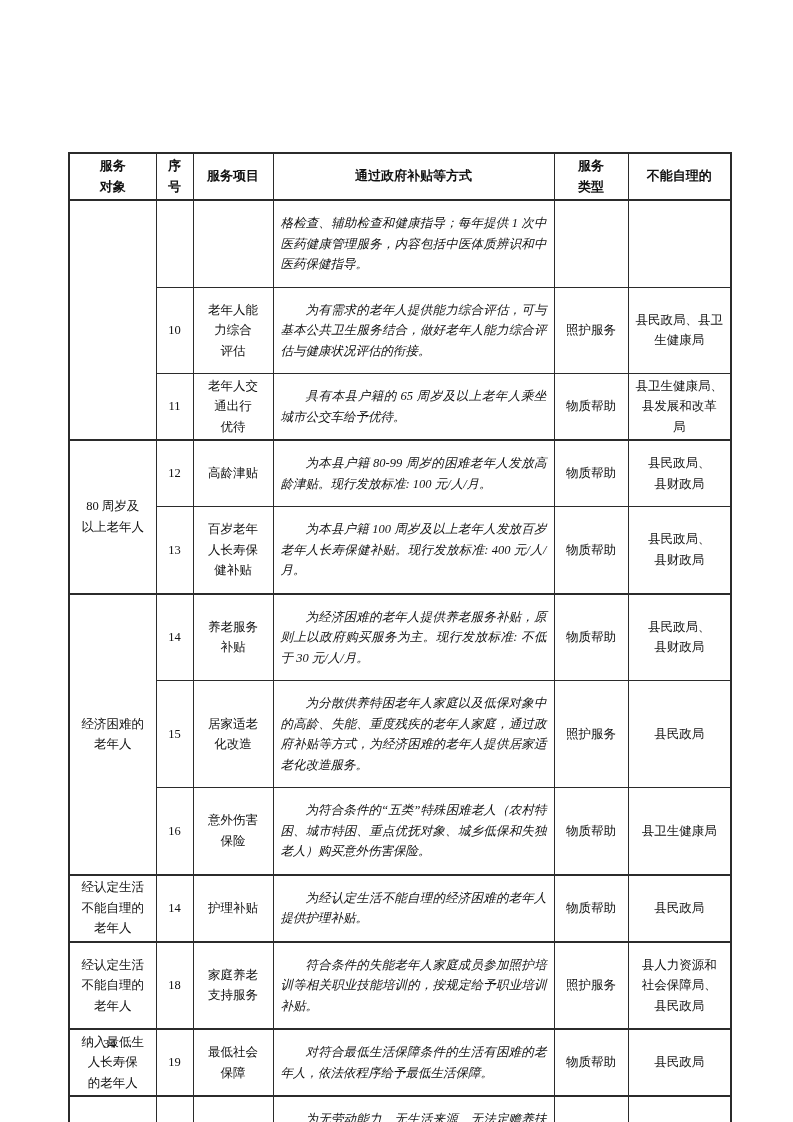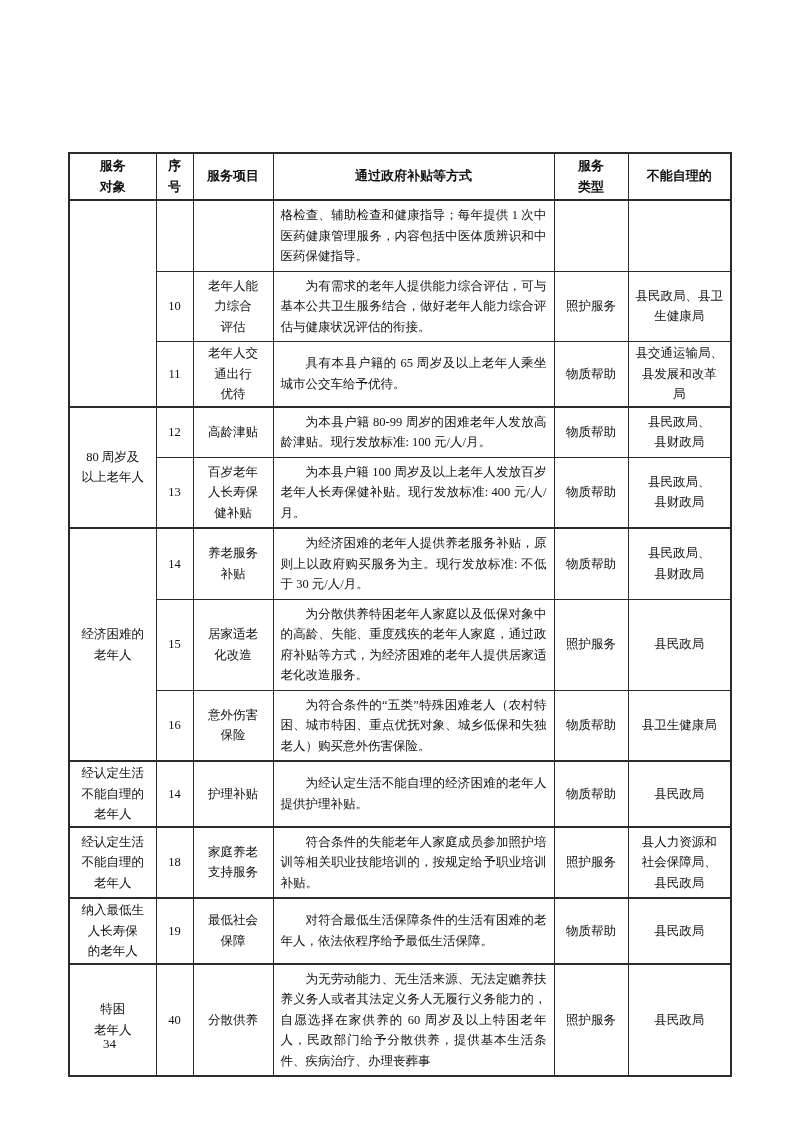--- a/index.html
+++ b/index.html
@@ -37,21 +37,22 @@
     text-align:center;
     white-space:pre-line;
     height:43px;
   }
   td.c-group, td.c-no, td.c-project, td.c-type, td.c-dept{
     text-align:center;
     white-space:pre-line;
   }
   td.c-content{
     text-align:justify;
-    padding:4px 7px;
+    padding:12px 7px;
+    font-style:italic;
   }
   td.c-content.indent .txt{display:block;text-indent:25px;}
   td.c-content .txt{display:block;}
   .page-number{
     position:absolute;left:103px;top:1036px;
     font-size:13px;
     font-family:Liberation Serif, serif;
   }
 </style>
 </head>
@@ -106,21 +107,21 @@
         </tr>
         <tr>
           <td class="c-no">11</td>
           <td class="c-project">老年人交
 通出行
 优待</td>
           <td class="c-content indent">
             <span class="txt">具有本县户籍的 65 周岁及以上老年人乘坐城市公交车给予优待。</span>
           </td>
           <td class="c-type">物质帮助</td>
-          <td class="c-dept">县交通运输局、
+          <td class="c-dept">县卫生健康局、
 县发展和改革
 局</td>
         </tr>
         <tr class="group-start">
           <td class="c-group" rowspan="2">80 周岁及
 以上老年人</td>
           <td class="c-no">12</td>
           <td class="c-project">高龄津贴</td>
           <td class="c-content indent">
             <span class="txt">为本县户籍 80-99 周岁的困难老年人发放高龄津贴。现行发放标准: 100 元/人/月。</span>

